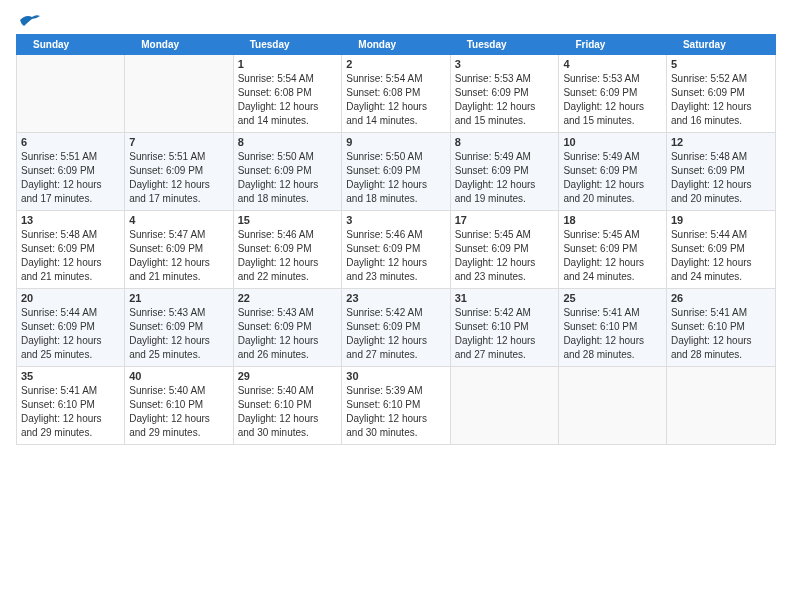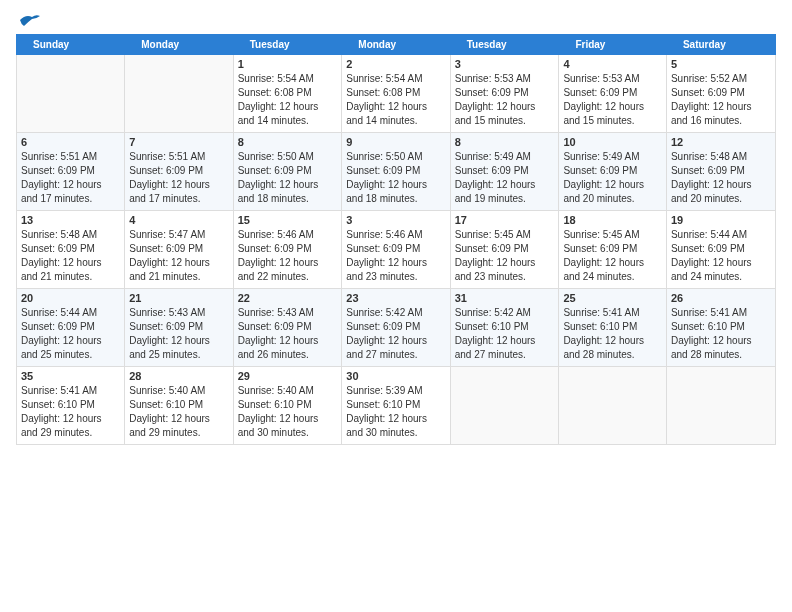--- a/index.html
+++ b/index.html
@@ -307,21 +307,21 @@
           </td>
         </tr>
         <tr>
           <td>
             <div class="day-number">35</div>
             <div class="day-info" style="white-space: pre-line;">Sunrise: 5:41 AM
 Sunset: 6:10 PM
 Daylight: 12 hours and 29 minutes.</div>
           </td>
           <td>
-            <div class="day-number">28</div>
+            <div class="day-number">40</div>
             <div class="day-info" style="white-space: pre-line;">Sunrise: 5:40 AM
 Sunset: 6:10 PM
 Daylight: 12 hours and 29 minutes.</div>
           </td>
           <td>
             <div class="day-number">29</div>
             <div class="day-info" style="white-space: pre-line;">Sunrise: 5:40 AM
 Sunset: 6:10 PM
 Daylight: 12 hours and 30 minutes.</div>
           </td>

